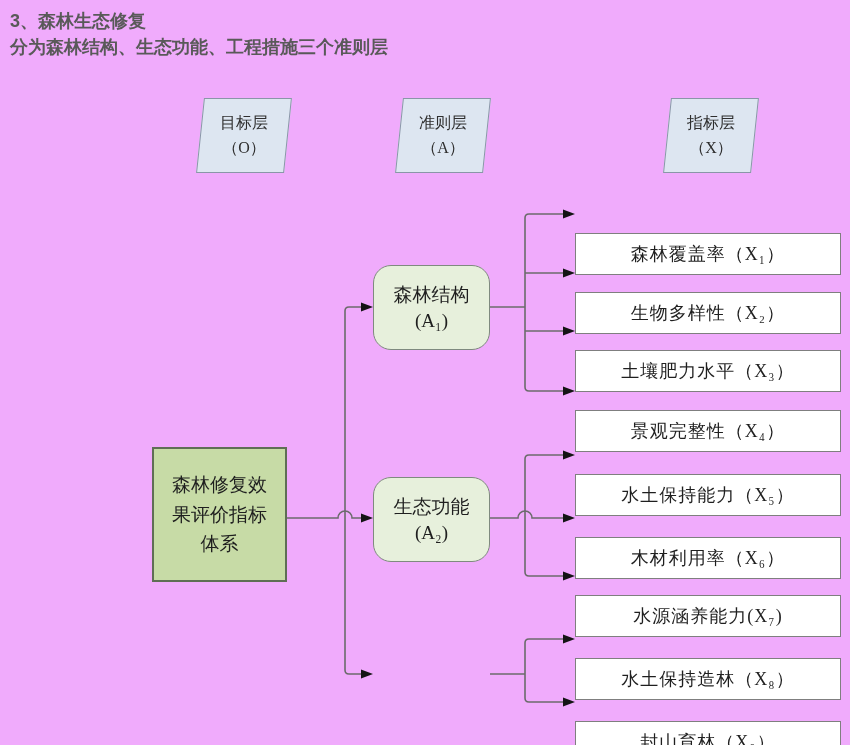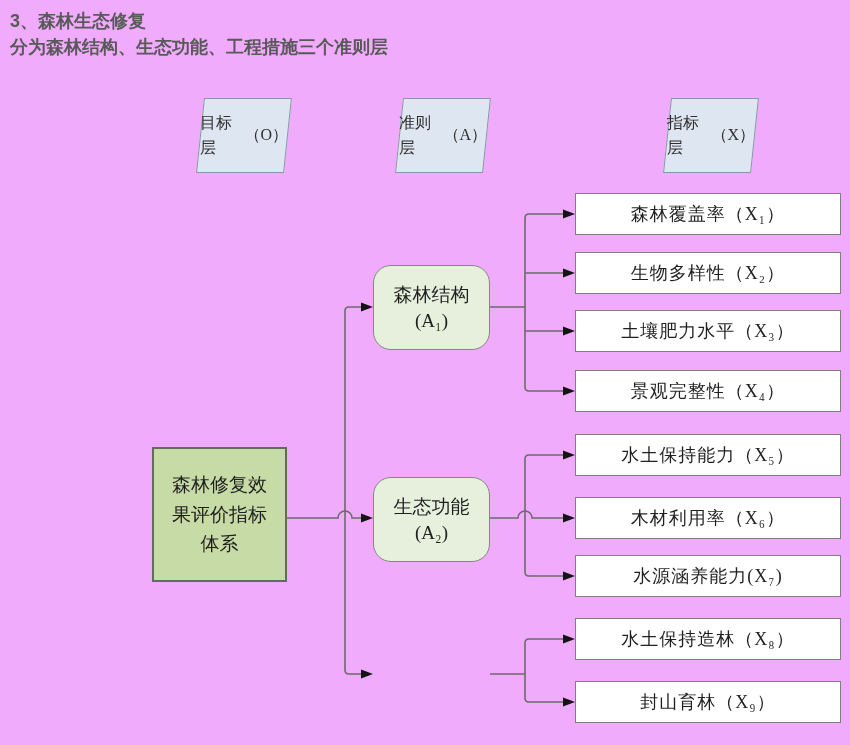--- a/index.html
+++ b/index.html
@@ -18,41 +18,41 @@
   .diagram{position:absolute;left:0;top:0;width:850px;height:745px;}
   svg.wires{position:absolute;left:0;top:0;width:850px;height:745px;}
   svg.wires path{stroke:var(--line);stroke-width:1.6;fill:none;}
   svg.wires polygon{fill:var(--arrow);stroke:none;}
 
   .layer-tag{position:absolute;width:88px;height:75px;top:98px;}
   .layer-tag .skew{position:absolute;left:0;top:0;width:100%;height:100%;
         background:var(--layer-fill);border:1px solid var(--layer-border);
         transform:skewX(-6deg);}
   .layer-tag .tag-text{position:absolute;left:0;top:0;width:100%;height:100%;
-        display:flex;flex-direction:row;align-items:center;justify-content:center;
+        display:flex;flex-direction:column;align-items:center;justify-content:center;
         font-family:"Liberation Serif","DejaVu Serif",serif;font-size:16px;
         color:#2e2e2e;line-height:1.55;}
 
   .goal-box{position:absolute;left:152px;top:447px;width:135px;height:135px;
         background:var(--goal-fill);border:2px solid var(--goal-border);
         display:flex;align-items:center;justify-content:center;}
   .goal-text{width:100px;text-align:center;
         font-family:"Liberation Serif","DejaVu Serif",serif;font-size:19px;
         color:var(--box-text);line-height:1.55;}
 
   .crit-box{position:absolute;left:373px;width:117px;height:85px;
         background:var(--criterion-fill);border:1.6px solid var(--criterion-border);
         border-radius:18px;display:flex;flex-direction:column;align-items:center;
         justify-content:center;font-family:"Liberation Serif","DejaVu Serif",serif;
         font-size:19px;color:var(--box-text);line-height:1.35;}
 
   .ind-box{position:absolute;left:575px;width:266px;height:42px;background:#fff;
         border:1.5px solid var(--indicator-border);display:flex;align-items:center;
         justify-content:center;font-family:"Liberation Serif","DejaVu Serif",serif;
-        font-size:18px;color:var(--box-text);letter-spacing:1px;white-space:nowrap;}
+        font-size:18px;color:var(--box-text);letter-spacing:1px;white-space:nowrap;margin-top:40px;}
 </style>
 </head>
 <body>
 
 <div class="page">
   <div class="header">
     <div class="title">3、森林生态修复</div>
     <div class="subtitle">分为森林结构、生态功能、工程措施三个准则层</div>
   </div>
 

